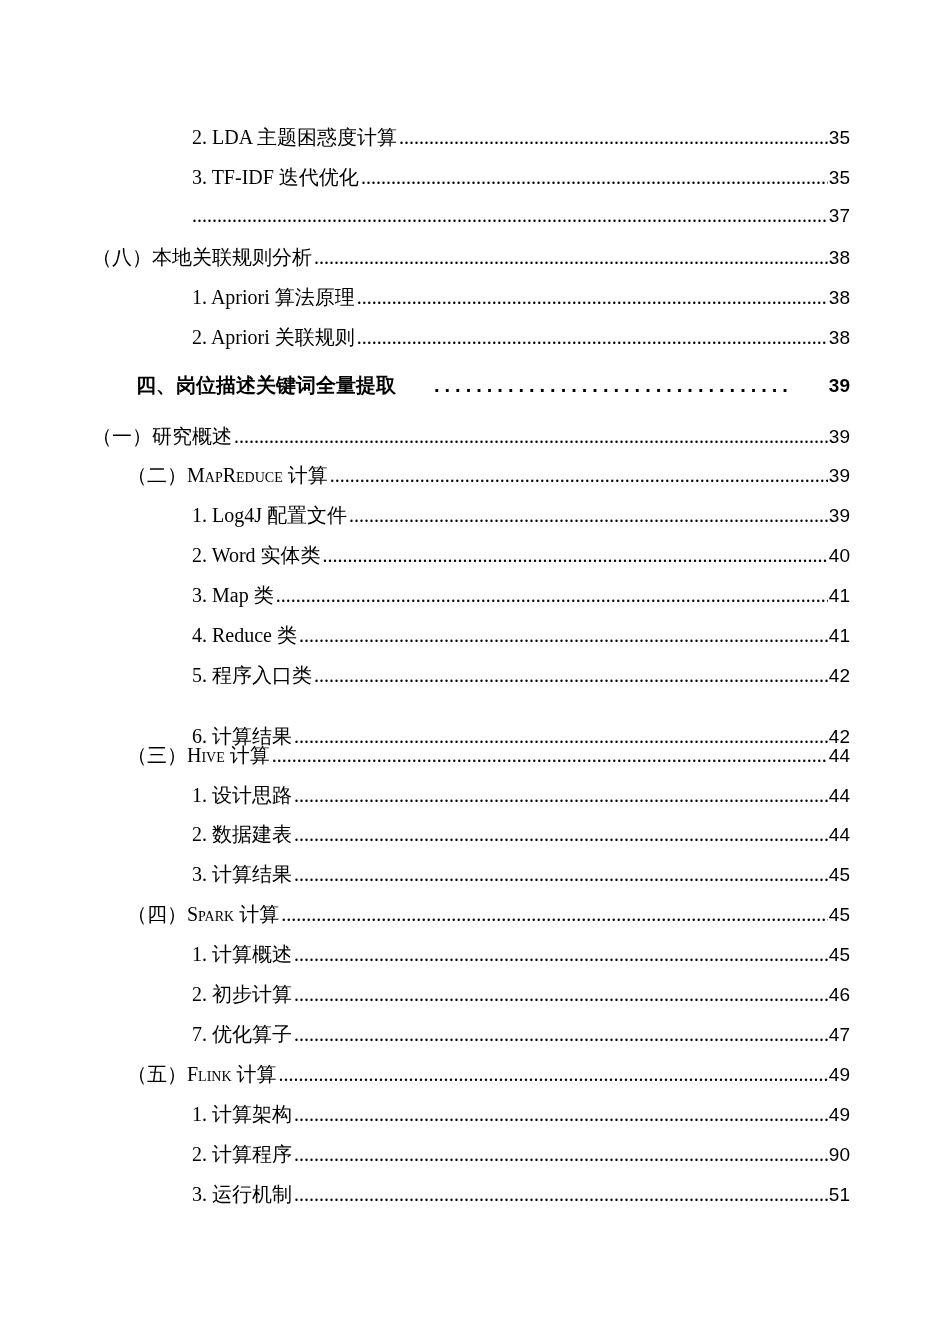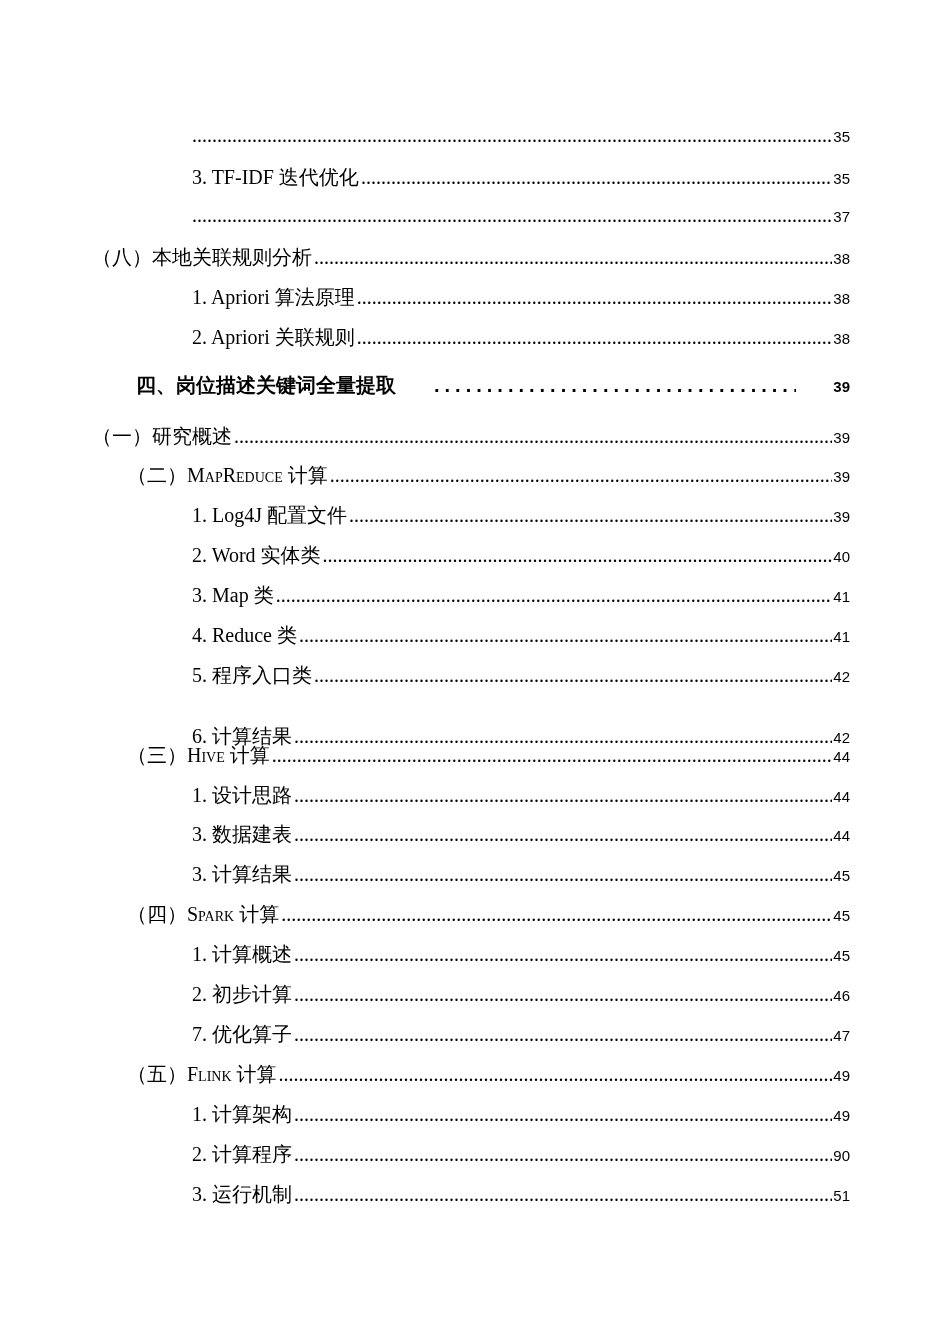--- a/index.html
+++ b/index.html
@@ -3,34 +3,35 @@
   <meta charset="utf-8">
   <style>
     html, body { margin: 0; padding: 0; background: #ffffff; }
     body { width: 950px; height: 1344px; position: relative; overflow: hidden;
            font-family: "Liberation Serif", "DejaVu Serif", serif; color: #000; }
     .toc { position: absolute; left: 0; top: 0; width: 950px; }
     .row { position: absolute; left: 0; right: 0; height: 30px; display: flex; align-items: baseline; }
     .row .label { white-space: nowrap; font-size: 20px; padding-right: 2px; }
     .row .leader { flex: 1; overflow: hidden; white-space: nowrap; font-size: 20px; letter-spacing: 0px; }
     .row .leader::before { content: "................................................................................................................................................................................................................"; }
-    .row .page { white-space: nowrap; font-size: 15px; font-family: "Liberation Sans", "DejaVu Sans", sans-serif; padding-left: 1px; }
+    .row .page { white-space: nowrap; font-size: 19px; font-family: "Liberation Sans", "DejaVu Sans", sans-serif; padding-left: 1px; }
     .lvl3 { padding-left: 192px; padding-right: 100px; }
     .lvl2 { padding-left: 92px; padding-right: 100px; }
     .lvl1 { padding-left: 136px; padding-right: 100px; gap: 36px; }
     .lvl1 .label { font-family: "DejaVu Sans", "Liberation Sans", sans-serif; font-weight: bold; font-size: 20px; }
     .lvl1 .leader { letter-spacing: 5px; font-weight: bold; font-family: "Liberation Sans", sans-serif; }
     .lvl1 .page { font-weight: bold; }
     .sc { font-variant: small-caps; margin-left: 35px; }
   </style>
 </head>
 <body>
 
 <div class="toc">
   <div class="row lvl3" style="top:124px">
+    <span class="label">2. LDA 主题困惑度计算</span>
       <span class="leader"></span>
       <span class="page">35</span>
   </div>
   <div class="row lvl3" style="top:164px">
     <span class="label">3. TF-IDF 迭代优化</span>
       <span class="leader"></span>
       <span class="page">35</span>
   </div>
   <div class="row lvl3" style="top:204px">
       <span class="leader"></span>
@@ -100,21 +101,21 @@
     <span class="label sc">（三）Hive 计算</span>
       <span class="leader"></span>
       <span class="page">44</span>
   </div>
   <div class="row lvl3" style="top:782px">
     <span class="label">1.  设计思路</span>
       <span class="leader"></span>
       <span class="page">44</span>
   </div>
   <div class="row lvl3" style="top:821px">
-    <span class="label">3.  数据建表</span>
+    <span class="label">2.  数据建表</span>
       <span class="leader"></span>
       <span class="page">44</span>
   </div>
   <div class="row lvl3" style="top:861px">
     <span class="label">3.  计算结果</span>
       <span class="leader"></span>
       <span class="page">45</span>
   </div>
   <div class="row lvl2" style="top:901px">
     <span class="label sc">（四）Spark 计算</span>

